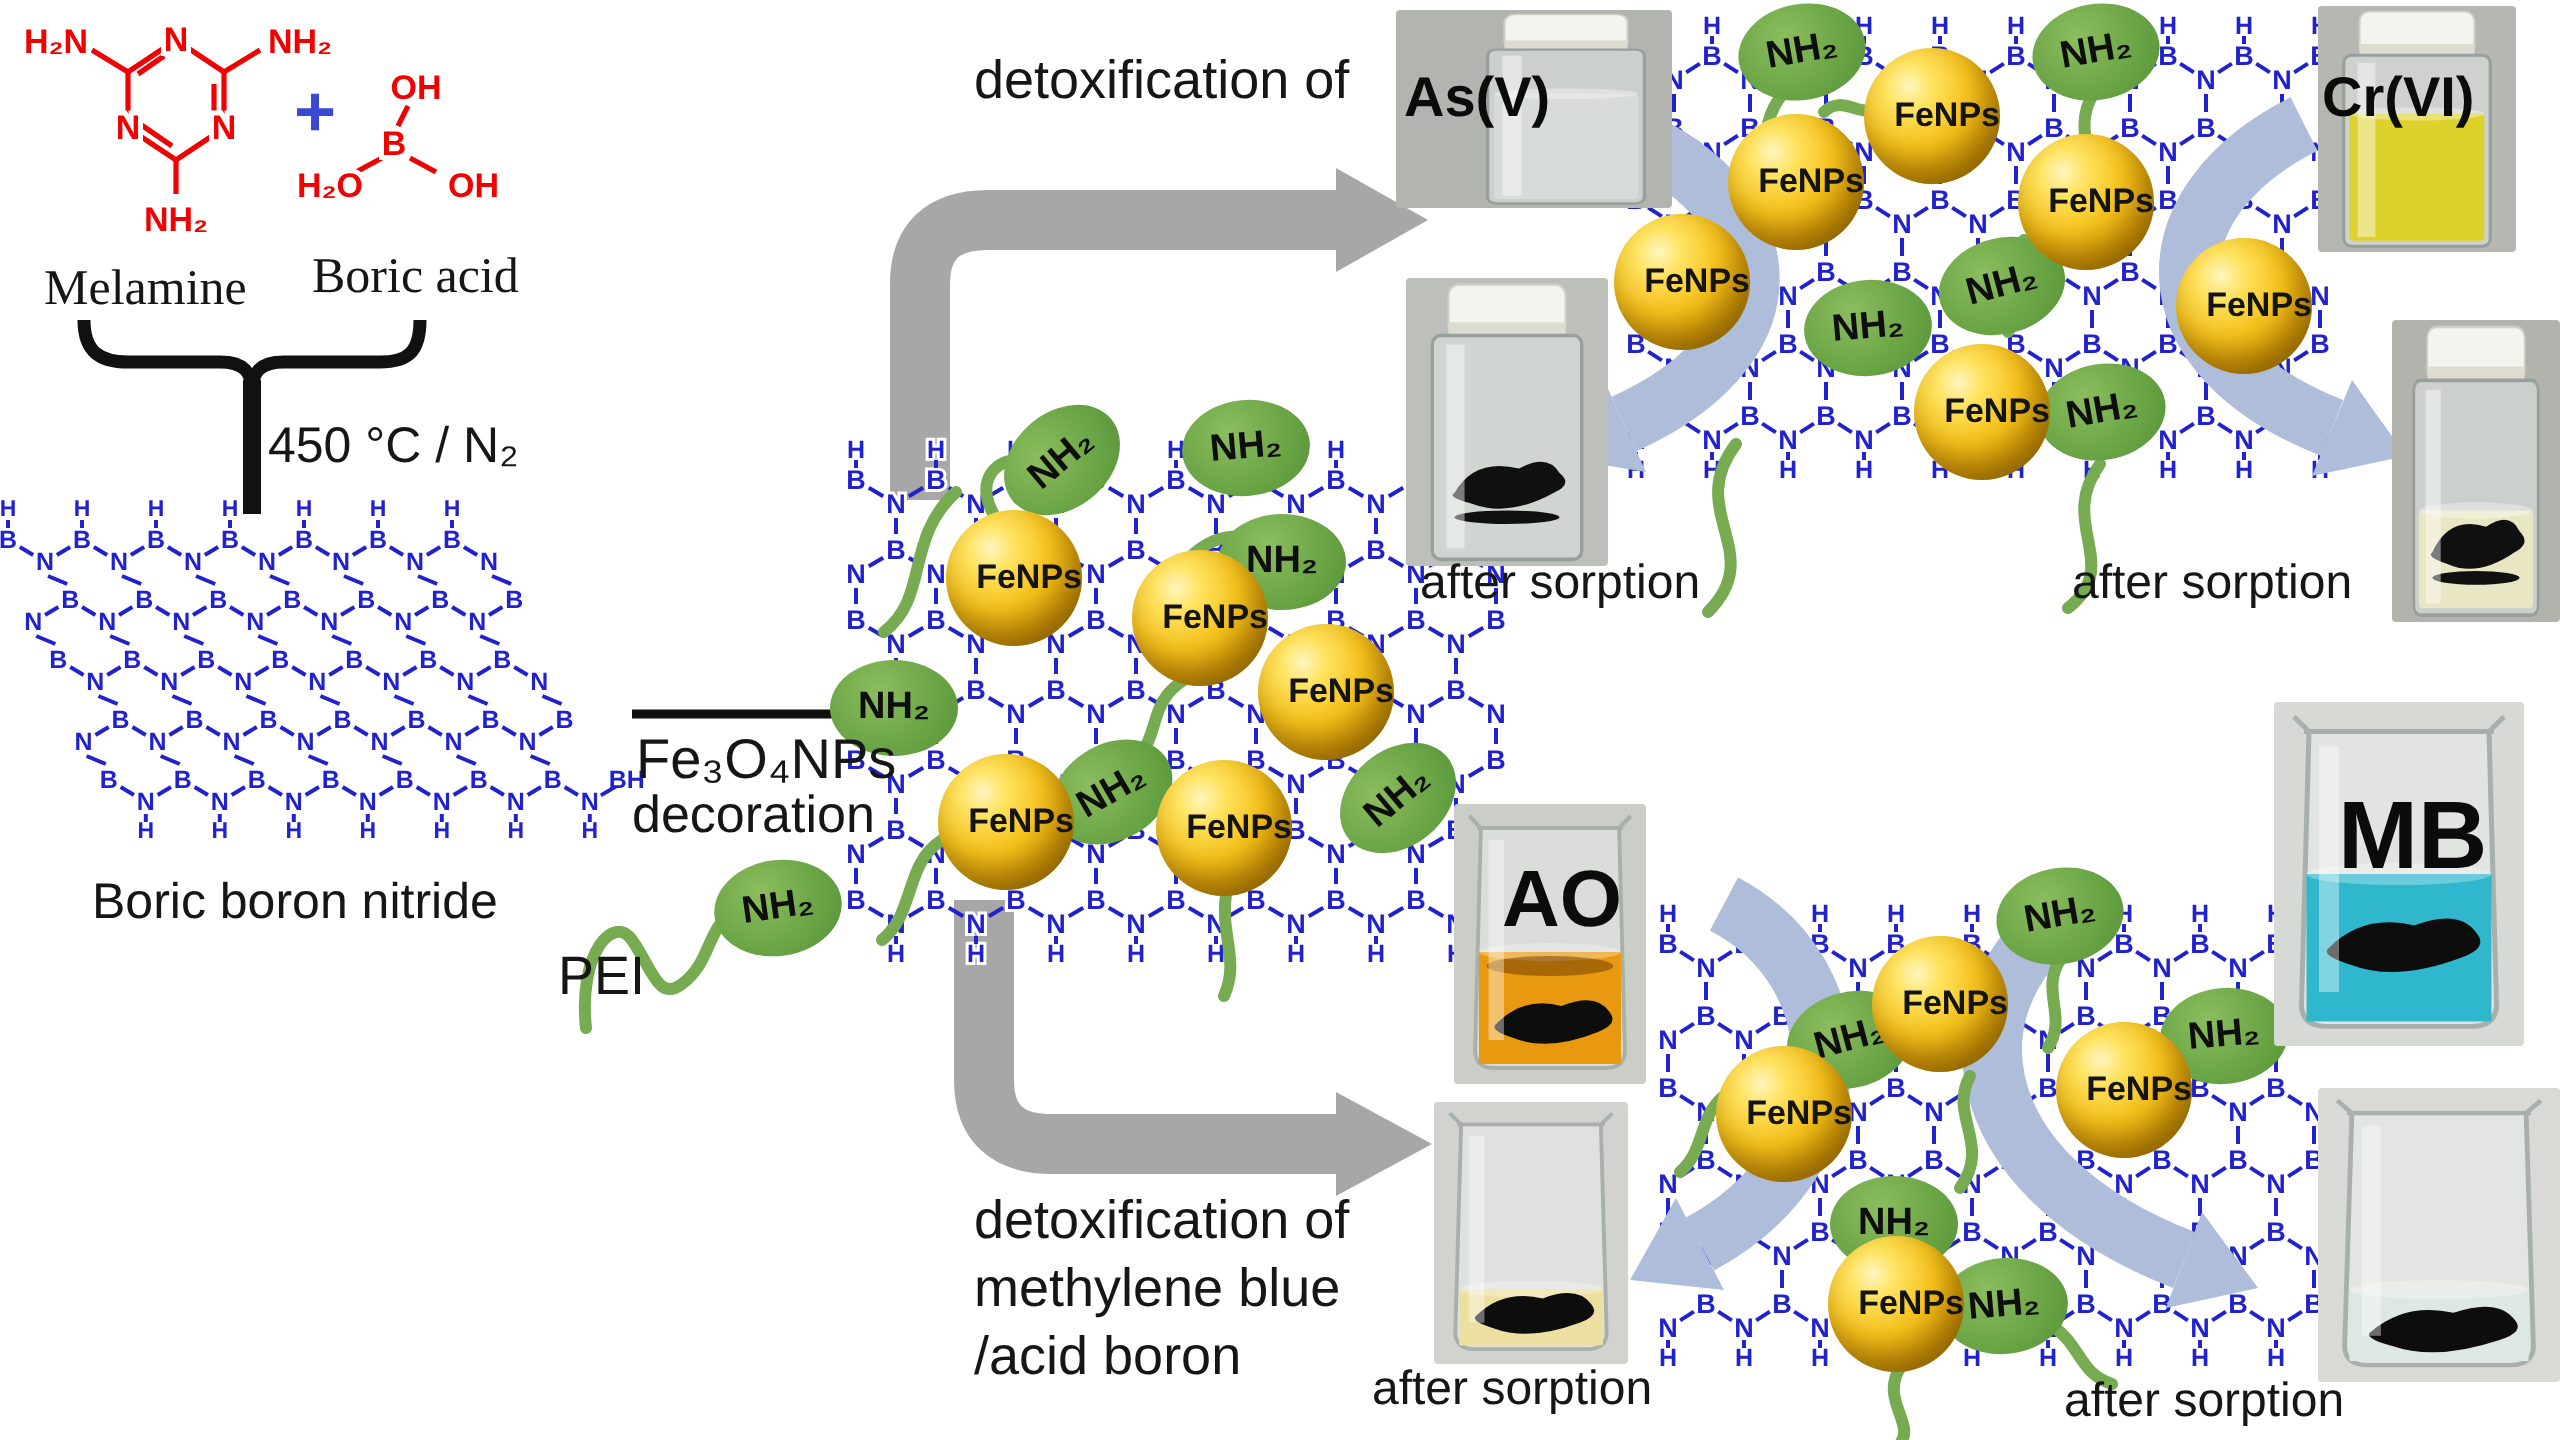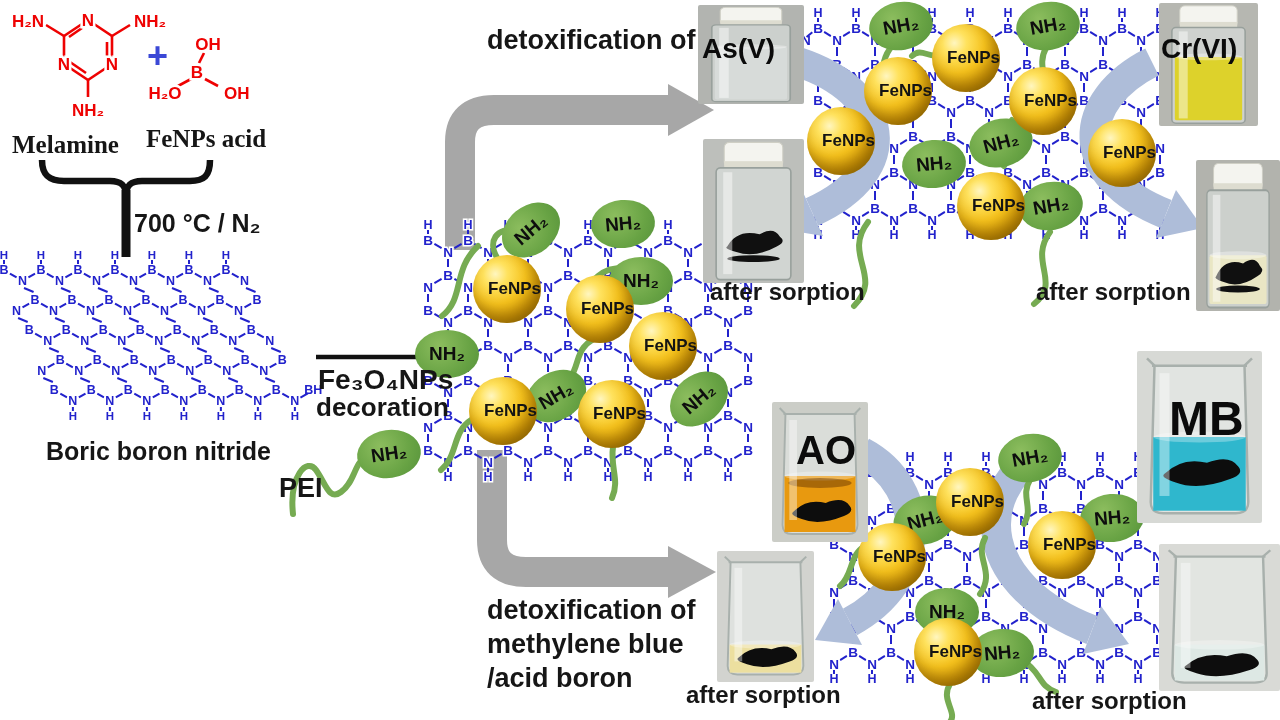--- a/index.html
+++ b/index.html
@@ -4,22 +4,22 @@
 <style>
   :root{
     --red:#ee0202; --blue:#2222cc; --plus:#3b48d6; --green:#6aa844; --pei:#76ab52;
     --gray:#a7a7a7; --barrow:#aebdd9; --ink:#161616;
   }
   html,body{margin:0;padding:0;background:#888;}
   #stage{position:relative;width:1280px;height:720px;background:#ffffff;overflow:hidden;
          font-family:"Liberation Sans",sans-serif;}
   .abs{position:absolute;}
   svg.overlay{position:absolute;left:0;top:0;pointer-events:none;}
-  .txt{position:absolute;color:var(--ink);font-weight:700;line-height:1.05;white-space:nowrap;}
-  .serif{font-family:"Liberation Serif",serif;}
+  .txt{position:absolute;color:var(--ink);font-weight:400;line-height:1.05;white-space:nowrap;}
+  .serif{font-family:"Liberation Serif",serif;margin-left:10px;}
   .lattice{position:absolute;z-index:2;overflow:visible;}
   .mol-bond{stroke:var(--red);stroke-width:2.6;fill:none;}
   .mol-atom{fill:var(--red);font-weight:bold;font-size:17px;paint-order:stroke;stroke:#ffffff;stroke-width:5px;}
   .plus{fill:var(--plus);font-weight:bold;font-size:36px;}
   .gray-arrow{stroke:var(--gray);fill:none;}
   .gray-head{fill:var(--gray);}
   .blue-arrow{stroke:var(--barrow);fill:none;}
   .blue-head{fill:var(--barrow);}
   .squig{stroke:var(--pei);stroke-width:6;fill:none;stroke-linecap:round;}
   .brace{stroke:#111;fill:none;}
@@ -106,22 +106,22 @@
       <path class="squig" d="M868,222 C842,256 884,276 854,306"></path>
       <path class="squig" d="M1050,232 C1028,262 1062,282 1034,304"></path>
       <path class="squig" d="M866,545 C848,556 854,574 840,586"></path>
       <path class="squig" d="M985,538 C974,558 996,572 980,594"></path>
       <path class="squig" d="M950,684 C940,700 958,712 950,722"></path>
       <path class="squig" d="M1022,660 C1042,672 1038,686 1056,692"></path>
       <path class="squig" d="M1030,480 C1020,496 1034,508 1024,524"></path>
     </svg>
 
   <div class="txt serif" style="left:12px;top:132px;font-size:25px;z-index:7">Melamine</div>
-  <div class="txt serif" style="left:146px;top:126px;font-size:25px;z-index:7">FeNPs acid</div>
-  <div class="txt" style="left:134px;top:210px;font-size:25px;z-index:7">700 °C / N₂</div>
+  <div class="txt serif" style="left:146px;top:126px;font-size:25px;z-index:7">Boric acid</div>
+  <div class="txt" style="left:134px;top:210px;font-size:25px;z-index:7">450 °C / N₂</div>
   <div class="txt" style="left:46px;top:438px;font-size:25px;z-index:7">Boric boron nitride</div>
   <div class="txt" style="left:318px;top:365px;font-size:28px;z-index:7">Fe₃O₄NPs</div>
   <div class="txt" style="left:316px;top:394px;font-size:26px;z-index:7">decoration</div>
   <div class="txt" style="left:279px;top:474px;font-size:27px;z-index:7">PEI</div>
   <div class="txt" style="left:487px;top:26px;font-size:27px;z-index:7">detoxification of</div>
   <div class="txt" style="left:710px;top:279px;font-size:24px;z-index:7">after sorption</div>
   <div class="txt" style="left:1036px;top:279px;font-size:24px;z-index:7">after sorption</div>
   <div class="txt" style="left:487px;top:596px;font-size:27px;z-index:7">detoxification of</div>
   <div class="txt" style="left:487px;top:630px;font-size:27px;z-index:7">methylene blue</div>
   <div class="txt" style="left:487px;top:664px;font-size:27px;z-index:7">/acid boron</div>
@@ -1338,21 +1338,21 @@
     </div>
     <div class="nh2" style="left: 893px; top: 496px; width: 64px; height: 48px; transform: rotate(-15deg);">
       <span>NH₂</span>
     </div>
     <div class="nh2" style="left: 915px; top: 588px; width: 64px; height: 48px; transform: rotate(0deg);">
       <span>NH₂</span>
     </div>
     <div class="nh2" style="left: 970px; top: 629px; width: 64px; height: 48px; transform: rotate(-5deg);">
       <span>NH₂</span>
     </div>
-    <div class="photo" style="left: 698px; top: 5px; width: 106px; height: 99px; background: rgb(178, 180, 176);">
+    <div class="photo" style="left: 698px; top: 5px; width: 106px; height: 99px; background: rgb(178, 180, 176); padding-left: 32px;">
       <svg viewBox="0 0 100 130" width="100%" height="100%" preserveAspectRatio="none">
     <rect x="21" y="3" width="58" height="23" rx="5" fill="#f4f4ef" stroke="#cfcfc5"></rect>
     <rect x="21" y="20" width="58" height="6" fill="#dddcd0"></rect>
     <rect x="13" y="26" width="74" height="101" rx="4" fill="rgba(226,231,229,0.55)" stroke="#98a09c" stroke-width="1.6"></rect>
     <rect x="16" y="55" width="68" height="69" rx="2" fill="#d7dbd9"></rect>
     <ellipse cx="50" cy="55" rx="34" ry="3.5" fill="rgba(255,255,255,0.35)"></ellipse>
     <rect x="20" y="30" width="9" height="92" fill="rgba(255,255,255,0.45)"></rect>
       </svg>
       <div class="photo-label" style="left: 4px; top: 30px; font-size: 28px;">As(V)</div>
     </div>
@@ -1382,21 +1382,21 @@
     <rect x="21" y="3" width="58" height="23" rx="5" fill="#f4f4ef" stroke="#cfcfc5"></rect>
     <rect x="21" y="20" width="58" height="6" fill="#dddcd0"></rect>
     <rect x="13" y="26" width="74" height="101" rx="4" fill="rgba(226,231,229,0.55)" stroke="#98a09c" stroke-width="1.6"></rect>
     <rect x="16" y="82" width="68" height="42" rx="2" fill="#e9e6c4"></rect>
     <ellipse cx="50" cy="82" rx="34" ry="3.5" fill="rgba(255,255,255,0.35)"></ellipse>
         <path d="M24,100 q10,-16 32,-11 q14,-7 20,2 q7,5 -3,9 q-22,11 -40,5 q-13,-3 -9,-5 z" fill="#101010"></path>
     <ellipse cx="50" cy="111" rx="26" ry="3" fill="#101010"></ellipse>
     <rect x="20" y="30" width="9" height="92" fill="rgba(255,255,255,0.45)"></rect>
       </svg>
     </div>
-    <div class="photo" style="left: 727px; top: 402px; width: 96px; height: 140px; background: rgb(203, 205, 199); margin-left: 45px;">
+    <div class="photo" style="left: 727px; top: 402px; width: 96px; height: 140px; background: rgb(203, 205, 199);">
       <svg viewBox="0 0 100 140" width="100%" height="100%" preserveAspectRatio="none">
     <path d="M14,12 L11,123 Q11,132 21,132 L79,132 Q89,132 89,123 L86,12" fill="rgba(238,242,240,0.45)" stroke="#a8b0ac" stroke-width="2"></path>
     <line x1="12" y1="12" x2="88" y2="12" stroke="#a8b0ac" stroke-width="2"></line>
     <line x1="14" y1="12" x2="8" y2="6" stroke="#a8b0ac" stroke-width="2"></line>
     <line x1="86" y1="12" x2="92" y2="6" stroke="#a8b0ac" stroke-width="2"></line>
     <rect x="13" y="74" width="74" height="56" fill="#e8990f"></rect>
     <ellipse cx="50" cy="74" rx="37" ry="4.5" fill="rgba(255,255,255,0.3)"></ellipse>
     <ellipse cx="50" cy="81" rx="33" ry="5" fill="rgba(90,45,0,0.45)"></ellipse>
         <path d="M22,110 q14,-14 34,-9 q18,-7 25,3 q5,6 -6,10 q-26,10 -44,3 q-13,-4 -9,-7 z" fill="#0d0d0d"></path>
     <rect x="18" y="18" width="8" height="100" fill="rgba(255,255,255,0.4)"></rect>

